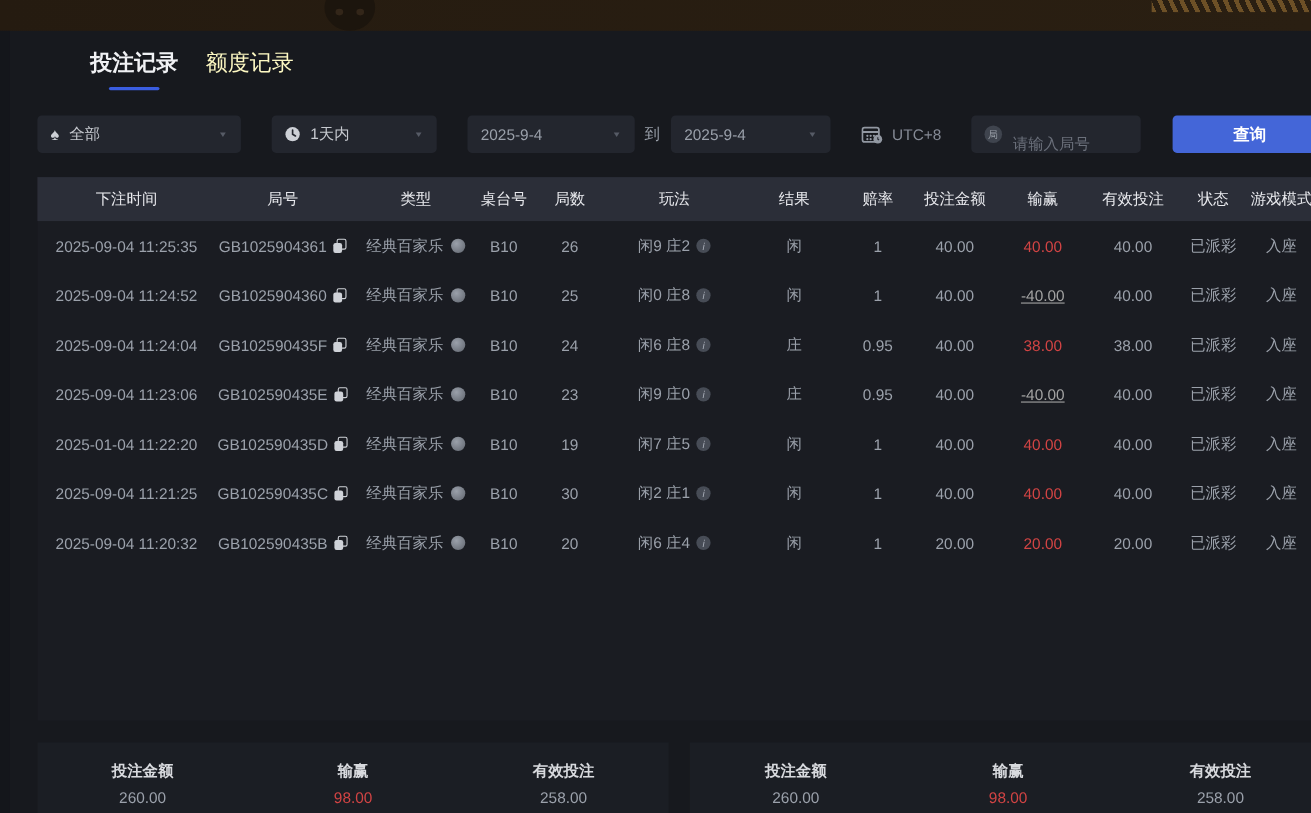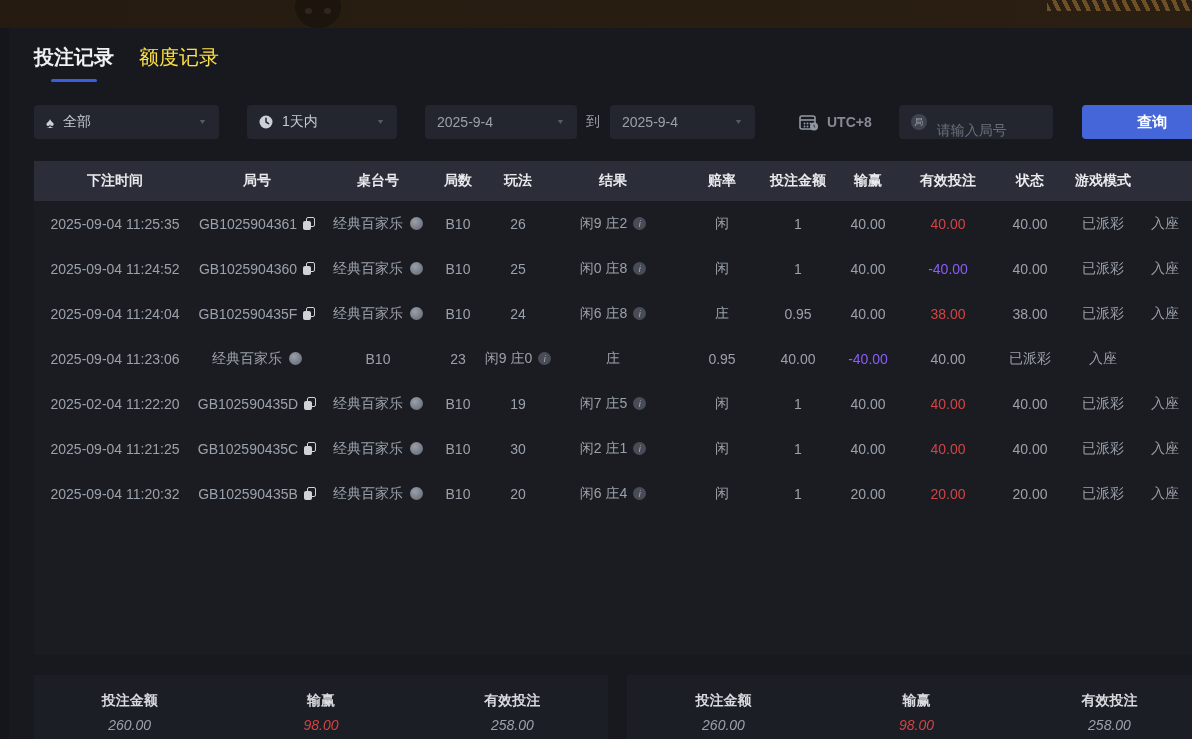--- a/index.html
+++ b/index.html
@@ -13,75 +13,75 @@
   .top-strip{position:absolute;left:0;top:0;width:1192px;height:28px;background:linear-gradient(90deg,#251b10,#2a1f12);}
   .dealer-head{position:absolute;left:295px;top:-14px;width:46px;height:42px;border-radius:50%;background:#1c150d;}
   .dealer-head:before,.dealer-head:after{content:"";position:absolute;top:22px;width:7px;height:6px;border-radius:50%;background:#332619;}
   .dealer-head:before{left:10px;} .dealer-head:after{right:10px;}
   .gold-stripes{position:absolute;right:0;top:0;width:145px;height:11px;
     background:repeating-linear-gradient(65deg,#79592a 0 4px,rgba(0,0,0,0) 4px 9px);opacity:.85;}
   .left-shade{position:absolute;left:0;top:28px;width:9px;height:711px;background:#14161b;}
 
   
   .tabs{position:absolute;left:34px;top:44px;display:flex;gap:25px;}
-  .tab{font-size:20px;color:#fde047;cursor:pointer;}
-  .tab.active{color:#f0f1f4;font-weight:bold;}
+  .tab{font-size:20px;color:#fef9c3;cursor:pointer;}
+  .tab.active{color:#f0f1f4;font-weight:bold;margin-left:48px;}
   .tab .underline{width:46px;height:3px;border-radius:2px;background:#3a5de0;margin:8px auto 0;}
 
   
   .filter-bar{position:absolute;left:34px;top:105px;height:34px;display:flex;align-items:center;}
   .chip{height:34px;background:#23262e;border-radius:4px;display:flex;align-items:center;box-sizing:border-box;
     padding:0 12px;color:#c6c9cf;font-size:14px;cursor:pointer;}
   .chip .caret{margin-left:auto;font-size:9px;color:#565b66;transform:scaleY(.8);}
   .chip-type{width:185px;}
   .chip-time{width:150px;margin-left:28px;}
   .chip-date1{width:152px;margin-left:28px;color:#9aa0aa;}
   .to-label{margin-left:9px;color:#9aa0aa;font-size:14px;}
   .chip-date2{width:145px;margin-left:10px;color:#9aa0aa;}
   .spade{font-size:15px;color:#cdd0d6;margin-right:9px;line-height:1;}
   .clock-svg{margin-right:9px;display:block;}
-  .cal-wrap{margin-left:44px;display:flex;align-items:center;font-weight:bold;}
+  .cal-wrap{margin-left:28px;display:flex;align-items:center;}
   .utc{margin-left:8px;color:#858a95;font-size:14px;}
   .chip-input{width:154px;margin-left:27px;cursor:text;}
   .round-circle{width:16px;height:16px;border-radius:50%;background:#3f444e;color:#9aa0a9;font-size:9px;
     display:flex;align-items:center;justify-content:center;margin-right:8px;flex:none;}
   .chip-input input{background:transparent;border:none;outline:none;color:#c6c9cf;font-size:14px;width:100%;
     font-family:"Liberation Sans","DejaVu Sans",sans-serif;margin-top:16px;}
   .chip-input input::placeholder{color:#6b707b;}
   .query-btn{margin-left:29px;width:141px;height:34px;background:#4466d8;border:none;border-radius:4px;
     color:#fff;font-size:15px;font-weight:bold;cursor:pointer;flex:none;
     font-family:"Liberation Sans","DejaVu Sans",sans-serif;}
 
   
   .table{position:absolute;left:34px;top:161px;width:1170px;background:#1a1c22;}
   .thead,.tr{display:grid;grid-template-columns:162px 122px 120px 40px 80px 110px 108px 44px 96px 64px 100px 46px 78px;}
   .thead{height:40px;background:#2b2e38;}
-  .th{display:flex;align-items:center;justify-content:center;color:#e9eaee;font-size:14px;font-weight:bold;white-space:nowrap;text-align:right;}
+  .th{display:flex;align-items:center;justify-content:center;color:#e9eaee;font-size:14px;font-weight:normal;white-space:nowrap;text-align:right;}
   .tbody{height:454px;}
   .tr{height:45px;}
   .td{display:flex;align-items:center;justify-content:center;color:#9ba1ab;font-size:14px;white-space:nowrap;}
   .td .red{color:#d24444;}
-  .td .green{color:#8b5cf6;}
+  .td .green{color:#a3a3a3;text-decoration:underline;}
   .icon-copy{position:relative;width:12px;height:13px;margin-left:6px;display:inline-block;}
   .icon-copy:before{content:"";position:absolute;right:0;top:0;width:7px;height:8px;border:1px solid #cfd2d8;border-radius:2px;}
   .icon-copy:after{content:"";position:absolute;left:0;bottom:0;width:8px;height:9px;background:#cfd2d8;border-radius:2px;}
   .icon-circle{width:13px;height:13px;border-radius:50%;margin-left:7px;display:inline-block;
     background:radial-gradient(circle at 38% 35%,#9aa0aa,#5f646d);}
   .icon-info{width:13px;height:13px;border-radius:50%;margin-left:6px;background:#474c56;color:#a9aeb8;
     font-size:9px;font-style:italic;display:flex;align-items:center;justify-content:center;}
 
   
   .summary-block{position:absolute;top:675px;height:80px;background:#1b1e24;display:flex;align-items:flex-start;}
   .summary-sub{left:34px;width:574px;}
   .summary-total{left:627px;width:579px;}
   .sum-label{width:130px;text-align:center;color:#9aa0a9;font-size:15px;padding-top:29px;}
   .summary-total .sum-label{width:124px;}
   .sum-group{flex:1;text-align:center;padding-top:17px;}
   .sum-group .g-label{color:#d8dade;font-size:14px;font-weight:bold;}
-  .sum-group .g-value{margin-top:7px;color:#9ba1ab;font-size:14px;font-style:italic;}
+  .sum-group .g-value{margin-top:7px;color:#9ba1ab;font-size:14px;}
   .sum-group .g-value.red{color:#d24444;}
 </style>
 </head>
 <body>
 
 <div class="top-strip">
   <div class="dealer-head"></div>
   <div class="gold-stripes"></div>
 </div>
 <div class="left-shade"></div>
@@ -137,20 +137,21 @@
     <span class="round-circle">局</span>
     <input type="text" placeholder="请输入局号" style="">
   </div>
   <button class="query-btn">查询</button>
 </div>
 
 <div class="table">
   <div class="thead" id="thead">
       <div class="th">下注时间</div>
       <div class="th">局号</div>
+      <div class="th">类型</div>
       <div class="th">桌台号</div>
       <div class="th">局数</div>
       <div class="th">玩法</div>
       <div class="th">结果</div>
       <div class="th">赔率</div>
       <div class="th">投注金额</div>
       <div class="th">输赢</div>
       <div class="th">有效投注</div>
       <div class="th">状态</div>
       <div class="th">游戏模式</div>
@@ -286,20 +287,24 @@
         </div>
         <div class="td">
           <span>入座</span>
         </div>
       </div>
       <div class="tr">
         <div class="td">
           <span>2025-09-04 11:23:06</span>
         </div>
         <div class="td">
+          <span>GB102590435E</span>
+          <span class="icon-copy"></span>
+        </div>
+        <div class="td">
           <span>经典百家乐</span>
           <span class="icon-circle"></span>
         </div>
         <div class="td">
           <span>B10</span>
         </div>
         <div class="td">
           <span>23</span>
         </div>
         <div class="td">
@@ -323,21 +328,21 @@
         </div>
         <div class="td">
           <span>已派彩</span>
         </div>
         <div class="td">
           <span>入座</span>
         </div>
       </div>
       <div class="tr">
         <div class="td">
-          <span>2025-02-04 11:22:20</span>
+          <span>2025-01-04 11:22:20</span>
         </div>
         <div class="td">
           <span>GB102590435D</span>
           <span class="icon-copy"></span>
         </div>
         <div class="td">
           <span>经典百家乐</span>
           <span class="icon-circle"></span>
         </div>
         <div class="td">

